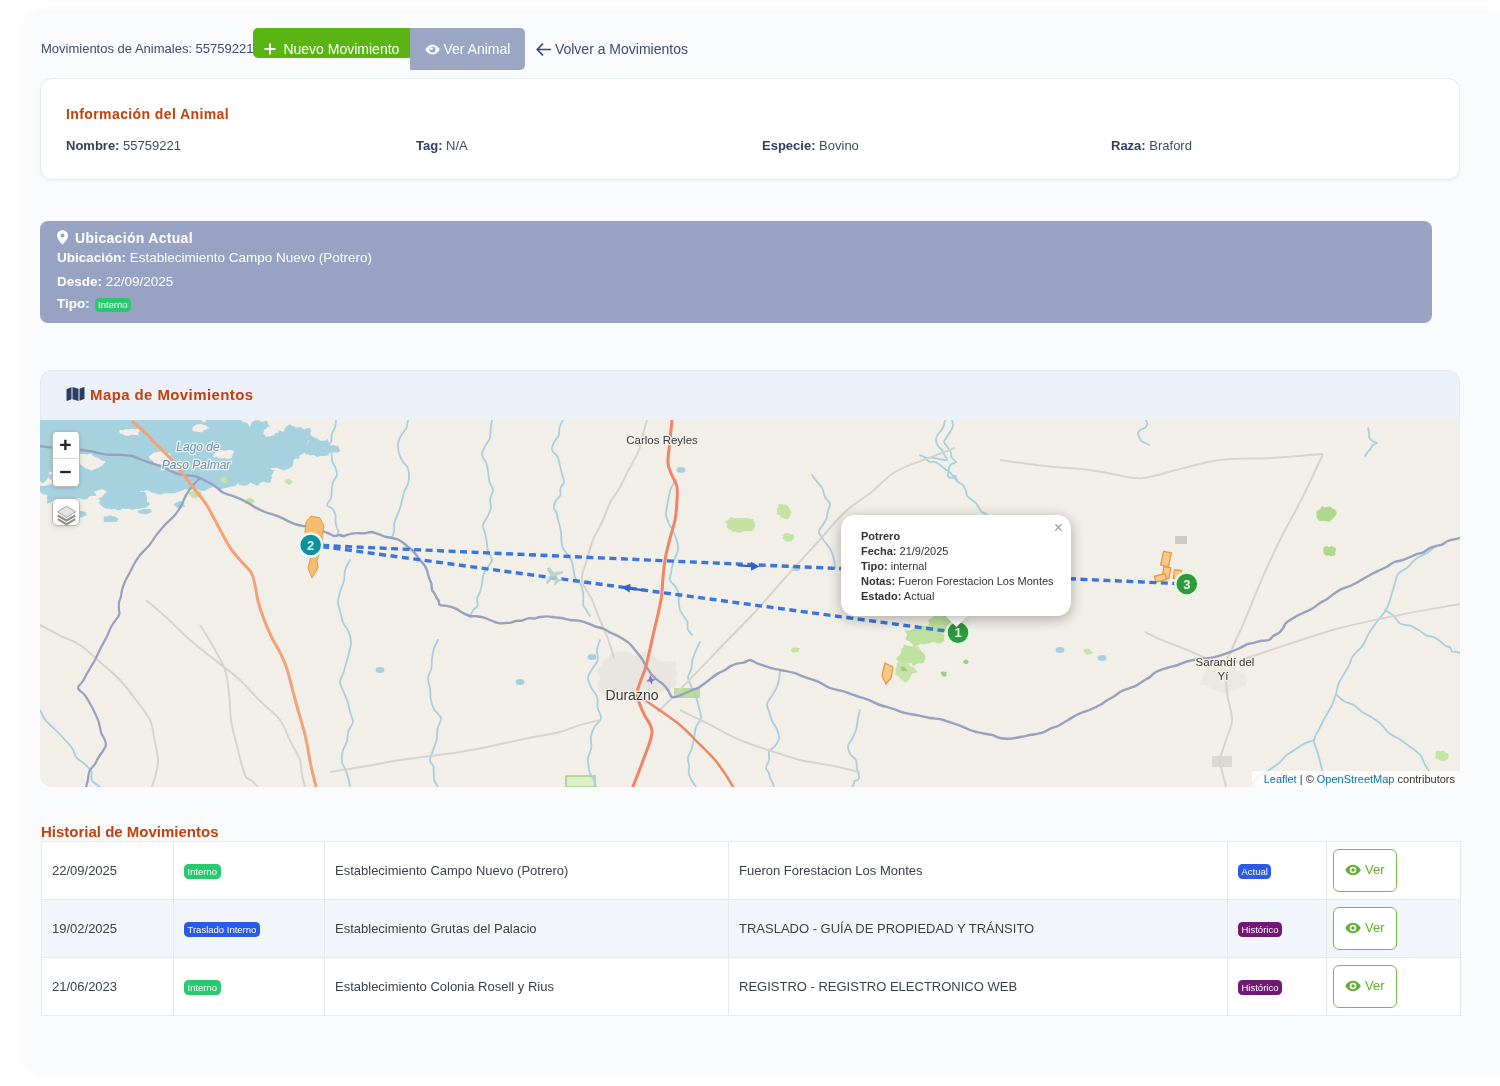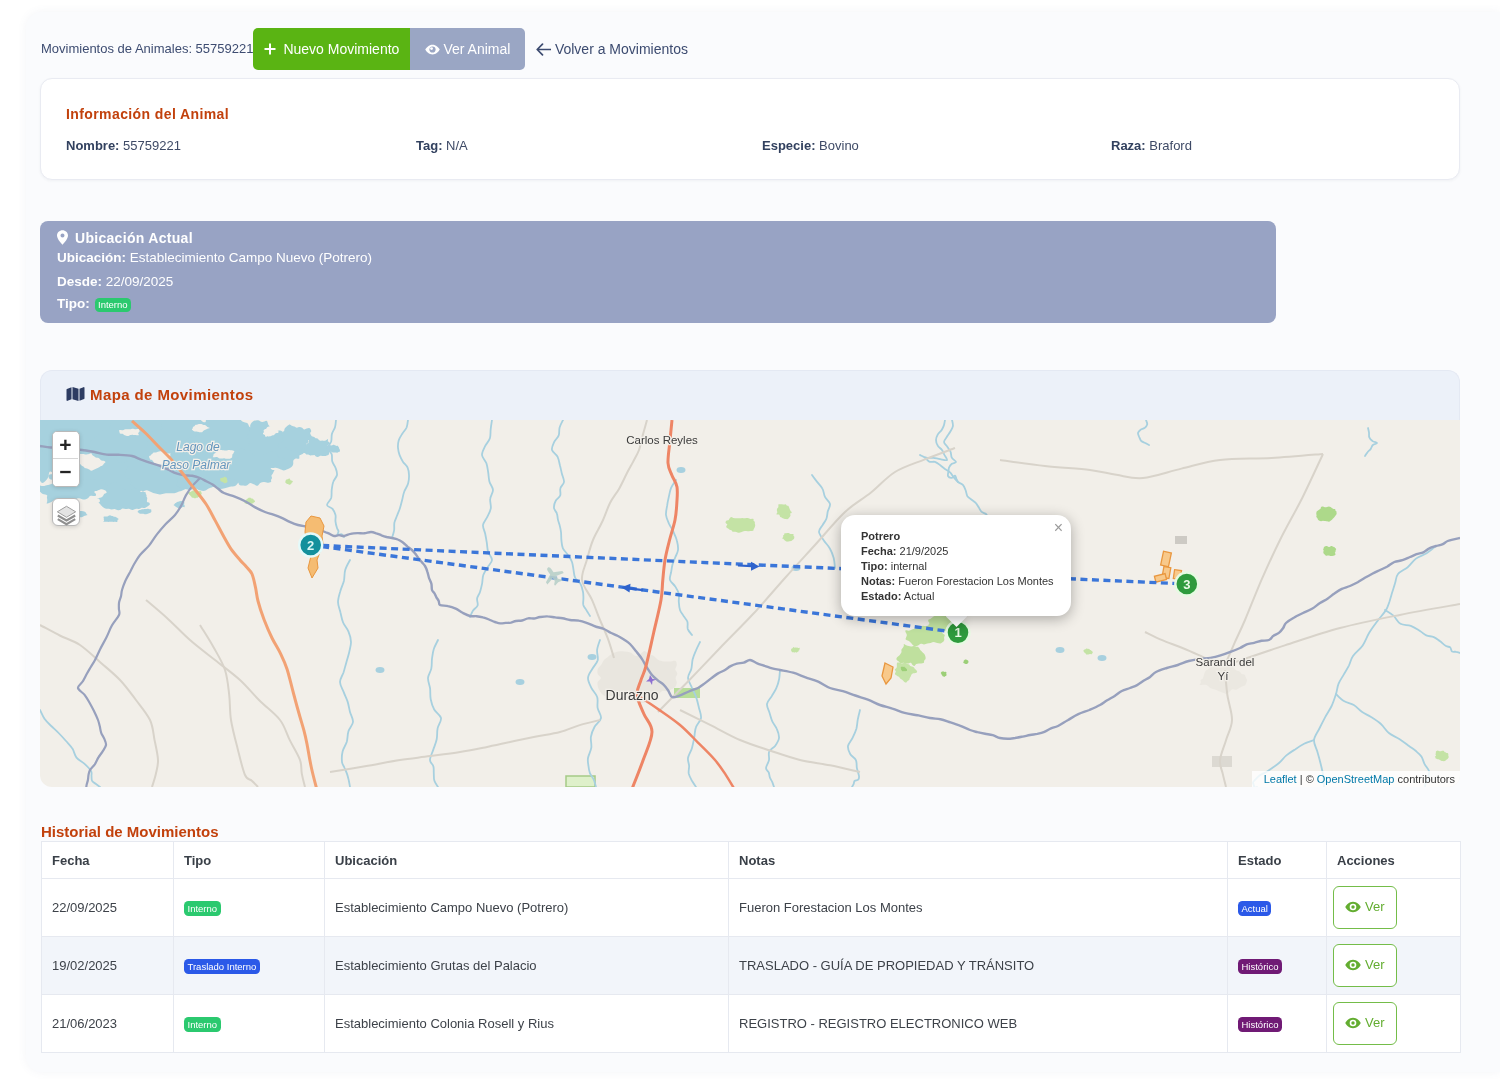--- a/index.html
+++ b/index.html
@@ -3,31 +3,31 @@
 <meta charset="utf-8">
 <title>Movimientos de Animales</title>
 <style>
 * { margin:0; padding:0; box-sizing:border-box; }
 html,body { width:1500px; height:1086px; background:#fff; font-family:"Liberation Sans", sans-serif; }
 .panel { position:absolute; left:26px; top:12px; width:1474px; height:1060px; background:#fafbfd;
   border-radius:16px 0 0 16px; box-shadow:0 0 10px rgba(90,100,140,.07); }
 .abs { position:absolute; }
 .hd { color:#c2410c; font-weight:bold; letter-spacing:.4px; }
 .topbar-text { left:41px; top:41px; font-size:13px; color:#3d4c71; }
-.btn-green { left:253px; top:28px; width:157px; height:42px; background:#5ab413; border-radius:5px 0 0 5px;
+.btn-green { left:253px; top:28px; width:157px; height:30px; background:#5ab413; border-radius:5px 0 0 5px;
   color:#fff; font-size:14px; text-align:center; line-height:42px; }
 .btn-gray { left:410px; top:28px; width:115px; height:42px; background:#9aa6c4; border-radius:0 5px 5px 0;
   color:#fff; font-size:14px; text-align:center; line-height:42px; }
 .backlink { left:536px; top:41px; font-size:14px; color:#3c4b70; }
 .card1 { left:40px; top:78px; width:1420px; height:102px; background:#fff; border:1px solid #e9ebf2;
   border-radius:12px; box-shadow:0 1px 3px rgba(40,50,80,.05); }
 .card1 h2 { position:absolute; left:25px; top:27px; font-size:14px; }
 .field { position:absolute; top:59px; font-size:13px; color:#3e4a66; }
 .field b { color:#32415f;text-align:right; }
-.banner { left:40px; top:221px; width:1236px; height:102px; background:#98a3c4; border-radius:8px; color:#fff; }
+.banner { left:40px; top:221px; width:1392px; height:102px; background:#98a3c4; border-radius:8px; color:#fff; }
 .banner .bt { position:absolute; left:17px; top:9px; font-size:14px; font-weight:bold; letter-spacing:.3px; }
 .banner .bl { position:absolute; left:17px; font-size:13.5px; }
 .badge { display:inline-block; font-size:9.5px; color:#fff; border-radius:4.5px; padding:2.5px 3.5px; line-height:9.5px; }
 .bg-green { background:#2bc96f; }
 .bg-blue { background:#2b59e8; }
 .bg-cyan { background:#701a75; }
 .maphead { left:40px; top:370px; width:1420px; height:56px; background:#ecf1f9; border:1px solid #e4e9f3;
   border-bottom:0; border-radius:12px 12px 0 0; }
 .maphead .t { position:absolute; left:25px; top:15px; font-size:15px; }
 .mapbox { left:40px; top:420px; width:1420px; height:367px; overflow:hidden; border-radius:0 0 12px 12px; }
@@ -254,28 +254,20 @@
 <table class="hist">
 <colgroup>
       <col style="width:132px">
       <col style="width:151px">
       <col style="width:404px">
       <col style="width:499px">
       <col style="width:99px">
       <col style="width:134px">
     </colgroup>
 <tbody>
-      <tr class="h">
-        <th>Fecha</th>
-        <th>Tipo</th>
-        <th>Ubicación</th>
-        <th>Notas</th>
-        <th>Estado</th>
-        <th>Acciones</th>
-      </tr>
 <tr class="r">
         <td>22/09/2025</td>
         <td><span class="badge bg-green">Interno</span></td>
         <td>Establecimiento Campo Nuevo (Potrero)</td>
         <td>Fueron Forestacion Los Montes</td>
         <td><span class="badge bg-blue">Actual</span></td>
         <td class="act"><span class="verbtn"><svg width="16" height="16" viewBox="0 0 16 16" style="vertical-align:-3.5px">
               <path d="M8 2.8C4.3 2.8 1.4 5.7.3 8c1.1 2.3 4 5.2 7.7 5.2s6.6-2.9 7.7-5.2C14.6 5.7 11.7 2.8 8 2.8z" fill="#63ad30"></path>
               <circle cx="8" cy="8" r="3.3" fill="#fff"></circle>
               <circle cx="8" cy="8" r="1.7" fill="#63ad30"></circle>

